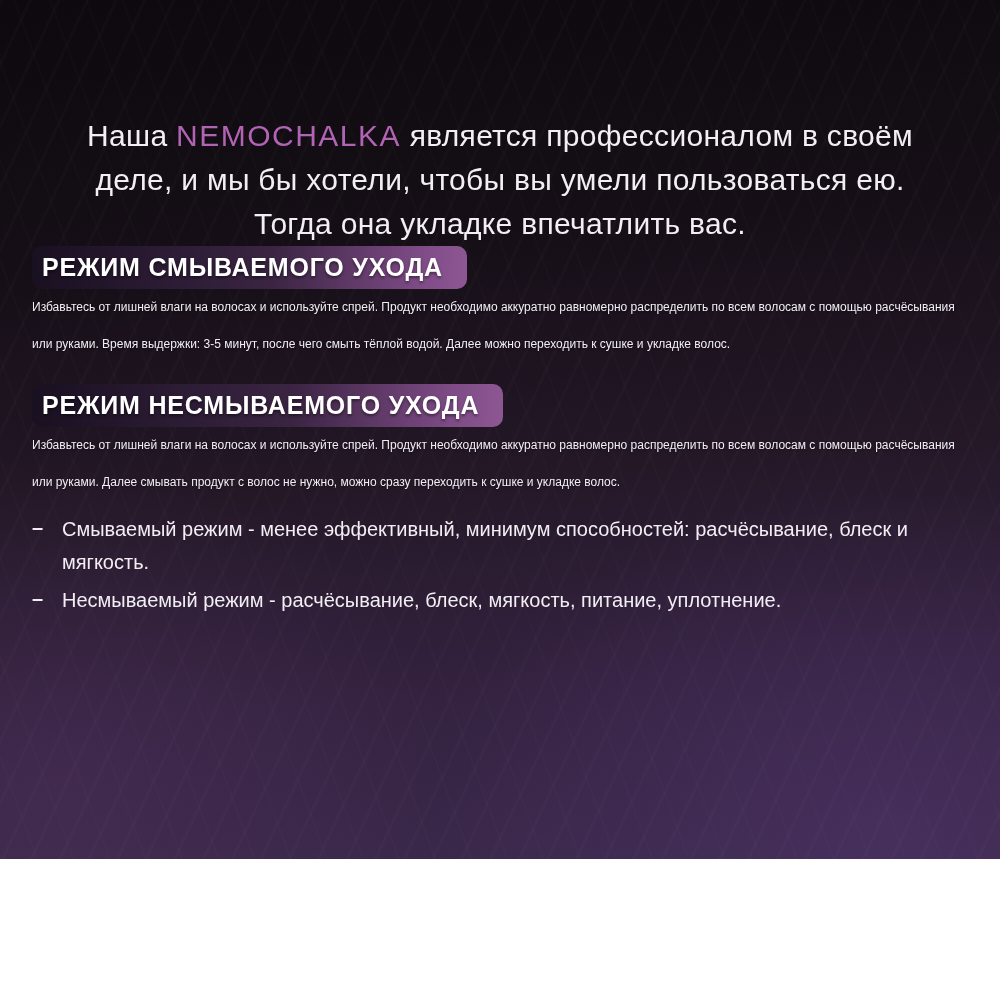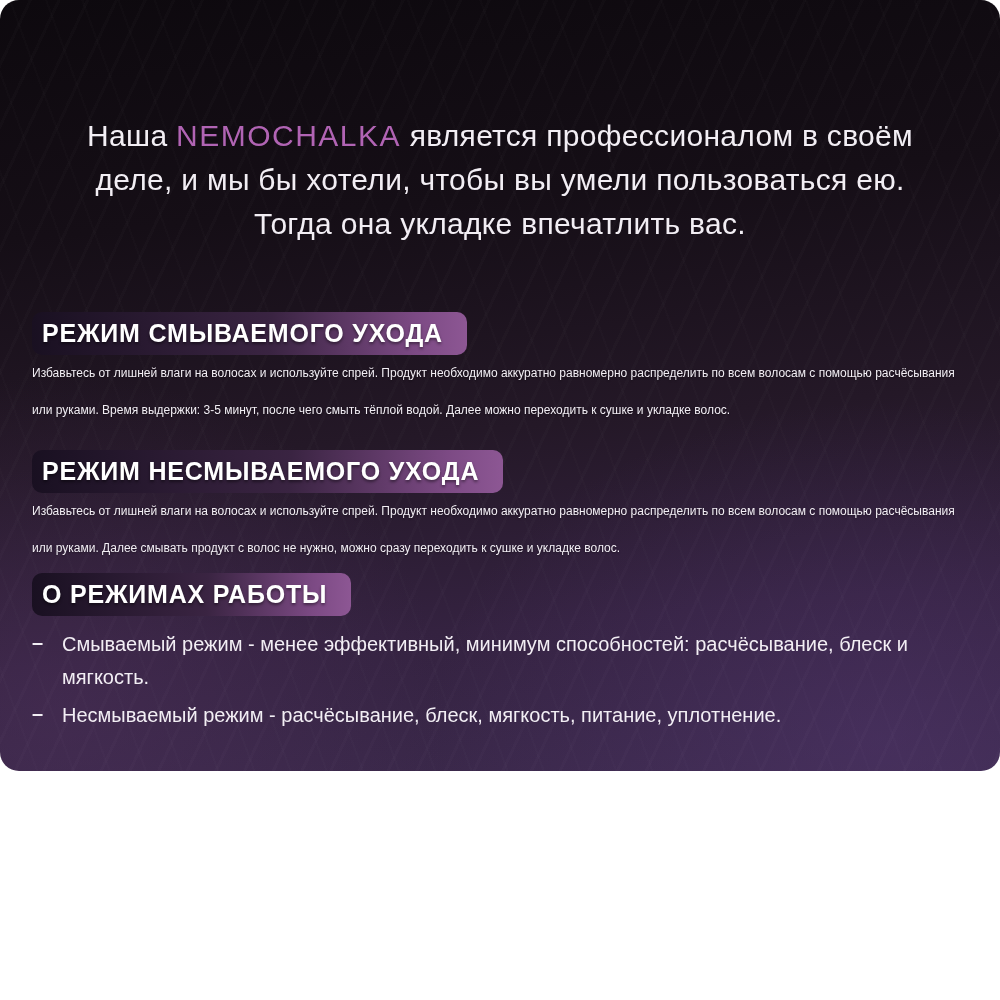--- a/index.html
+++ b/index.html
@@ -11,28 +11,27 @@
     --pill-purple:#8d5794;
   }
   html,body{margin:0;padding:0;}
   body{
     width:1000px;height:1000px;overflow:hidden;
     font-family:"Liberation Sans","DejaVu Sans",sans-serif;
     color:var(--text-color);
   }
   .poster{
     position:relative;
-    width:1000px;height:771px;
+    width:1000px;height:859px;
     box-sizing:border-box;
     padding:0 32px;
     background:
       radial-gradient(700px 520px at 88% 96%, rgba(88,58,120,0.38), rgba(88,58,120,0) 65%),
       radial-gradient(620px 540px at 6% 92%, rgba(82,52,96,0.40), rgba(82,52,96,0) 62%),
       linear-gradient(175deg, var(--background-top) 0%, #150e16 28%, #241827 55%, #342240 78%, var(--background-bottom) 100%);
-    border-radius: 19px;
   }
   
   .poster::before{
     content:"";
     position:absolute;inset:0;
     background:
       repeating-linear-gradient(115deg, rgba(255,255,255,0.016) 0 3px, rgba(255,255,255,0) 3px 26px),
       repeating-linear-gradient(70deg, rgba(255,255,255,0.012) 0 2px, rgba(255,255,255,0) 2px 34px);
     pointer-events:none;
   }
@@ -45,21 +44,21 @@
     line-height:44px;
     letter-spacing:0.3px;
     color:var(--text-color);
   }
   .brand{
     color:var(--brand-accent);
     letter-spacing:1.5px;
   }
 
   .section{margin:0;}
-  .section-1{margin-top:66px;}
+  .section-1{}
   .section-2{margin-top:21px;}
   .section-3{margin-top:6px;}
 
   h2.pill{
     display:inline-block;
     margin:0;
     font-size:25px;
     line-height:25px;
     font-weight:700;
     letter-spacing:0.8px;
@@ -116,21 +115,20 @@
       <h2 class="pill">РЕЖИМ СМЫВАЕМОГО УХОДА</h2>
       <p class="body">Избавьтесь от лишней влаги на волосах и используйте спрей. Продукт необходимо аккуратно равномерно распределить по всем волосам с помощью расчёсывания или руками. Время выдержки: 3-5 минут, после чего смыть тёплой водой. Далее можно переходить к сушке и укладке волос.</p>
     </section>
 
     <section class="section section-2">
       <h2 class="pill">РЕЖИМ НЕСМЫВАЕМОГО УХОДА</h2>
       <p class="body">Избавьтесь от лишней влаги на волосах и используйте спрей. Продукт необходимо аккуратно равномерно распределить по всем волосам с помощью расчёсывания или руками. Далее смывать продукт с волос не нужно, можно сразу переходить к сушке и укладке волос.</p>
     </section>
 
     <section class="section section-3">
-      <h2 class="pill">О РЕЖИМАХ РАБОТЫ</h2>
       <ul class="bullets">
         <li>
           <span class="dash">–</span>
           <span>Смываемый режим - менее эффективный, минимум способностей: расчёсывание, блеск и мягкость.</span>
         </li>
         <li>
           <span class="dash">–</span>
           <span>Несмываемый режим - расчёсывание, блеск, мягкость, питание, уплотнение.</span>
         </li>
       </ul>

